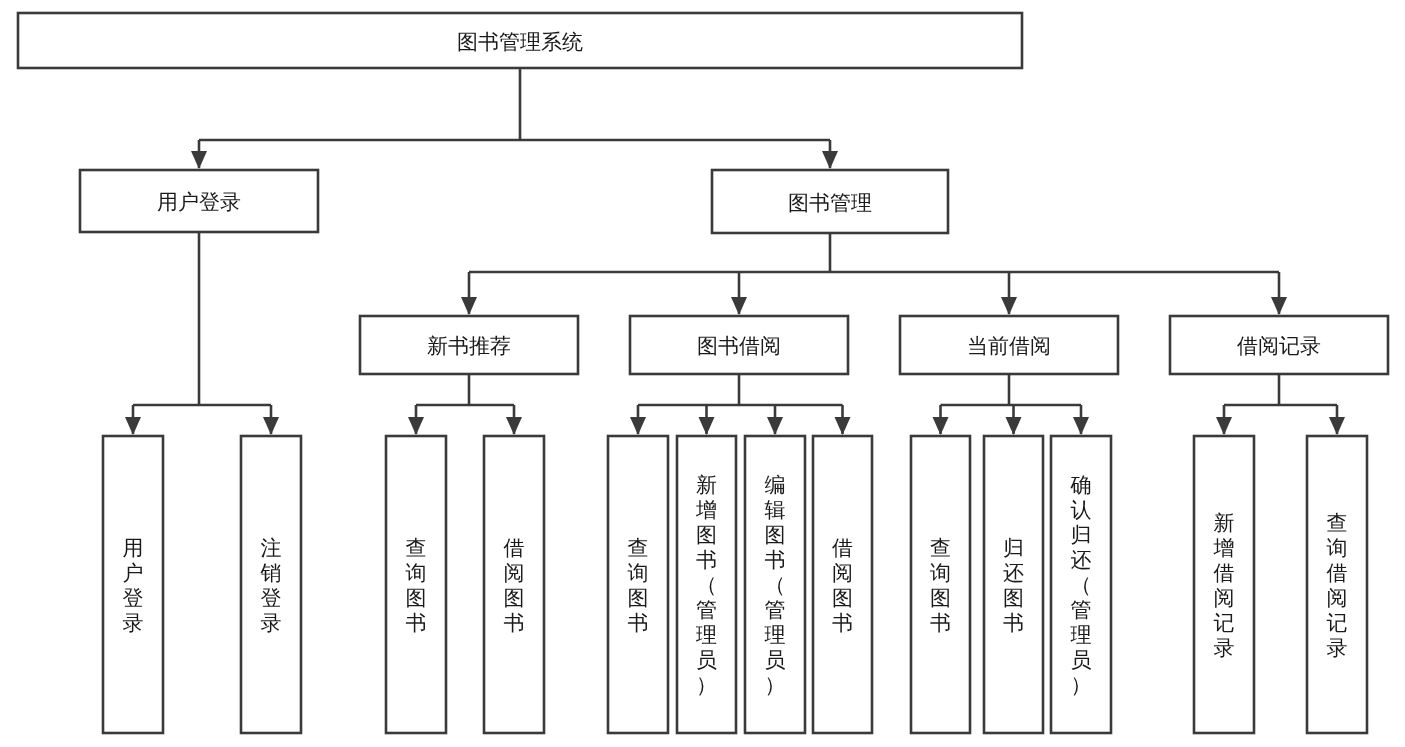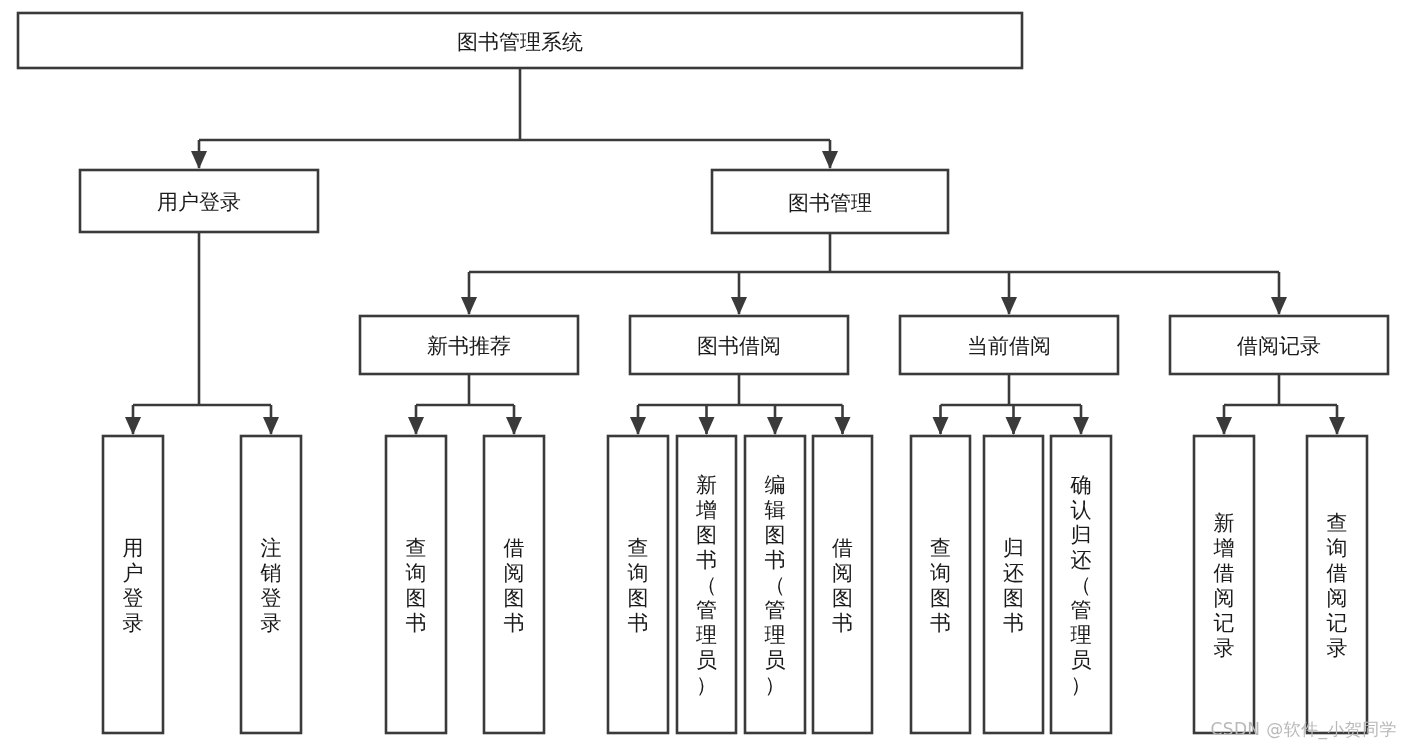--- a/index.html
+++ b/index.html
@@ -203,14 +203,13 @@
         <g>
           <rect x="1194" y="436" width="60" height="297" class="node-box"></rect>
           <text x="1224" class="node-label-v"><tspan x="1224" y="529.5">新</tspan><tspan x="1224" y="554.5">增</tspan><tspan x="1224" y="579.5">借</tspan><tspan x="1224" y="604.5">阅</tspan><tspan x="1224" y="629.5">记</tspan><tspan x="1224" y="654.5">录</tspan></text>
         </g>
         <g>
           <rect x="1307" y="436" width="60" height="297" class="node-box"></rect>
           <text x="1337" class="node-label-v"><tspan x="1337" y="529.5">查</tspan><tspan x="1337" y="554.5">询</tspan><tspan x="1337" y="579.5">借</tspan><tspan x="1337" y="604.5">阅</tspan><tspan x="1337" y="629.5">记</tspan><tspan x="1337" y="654.5">录</tspan></text>
         </g>
       </g>
   </svg>
-  <div class="watermark-text">CSDN @软件_小贺同学</div>
 </div>
 
 </body></html>

